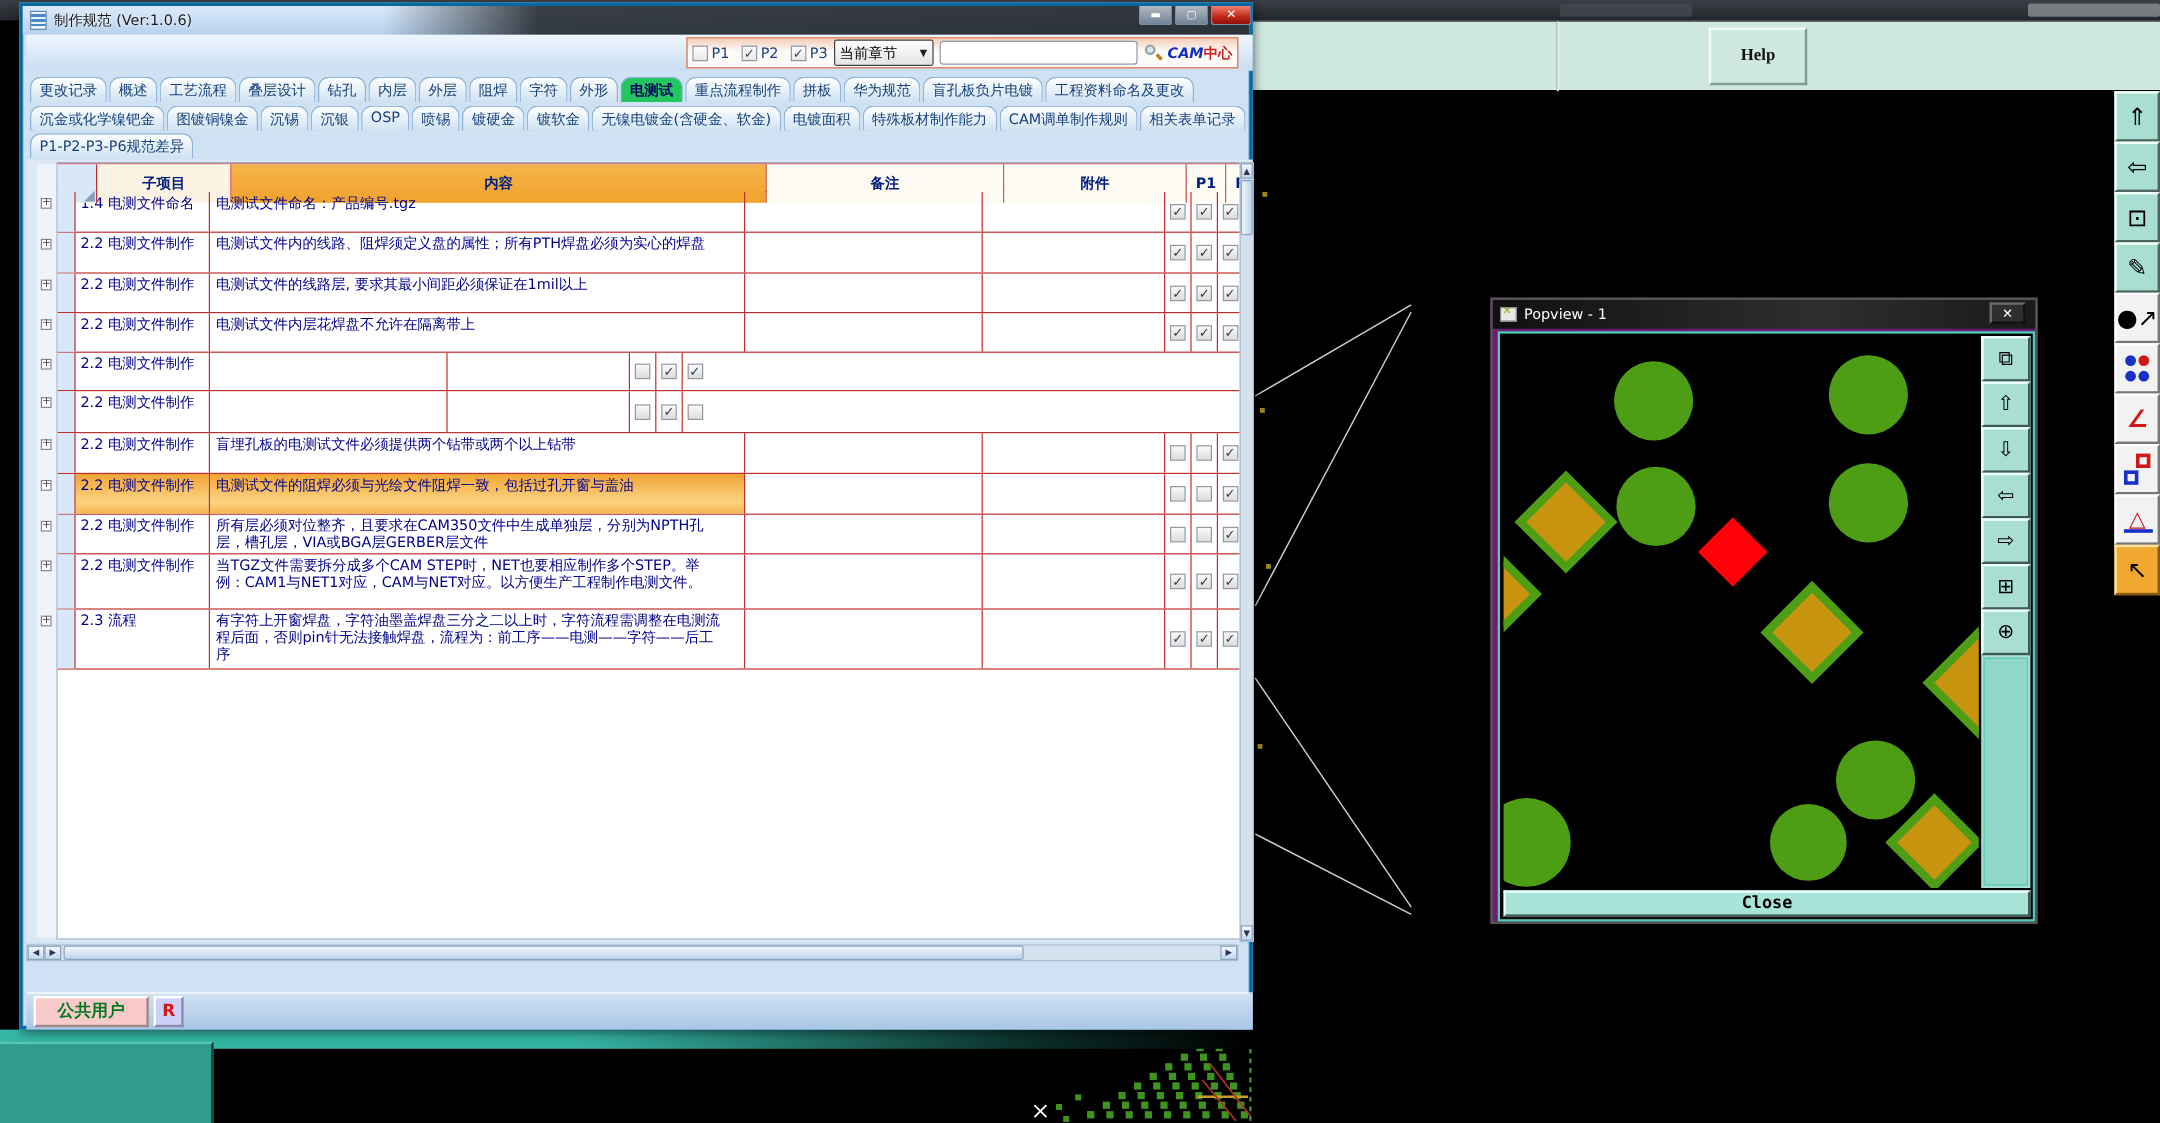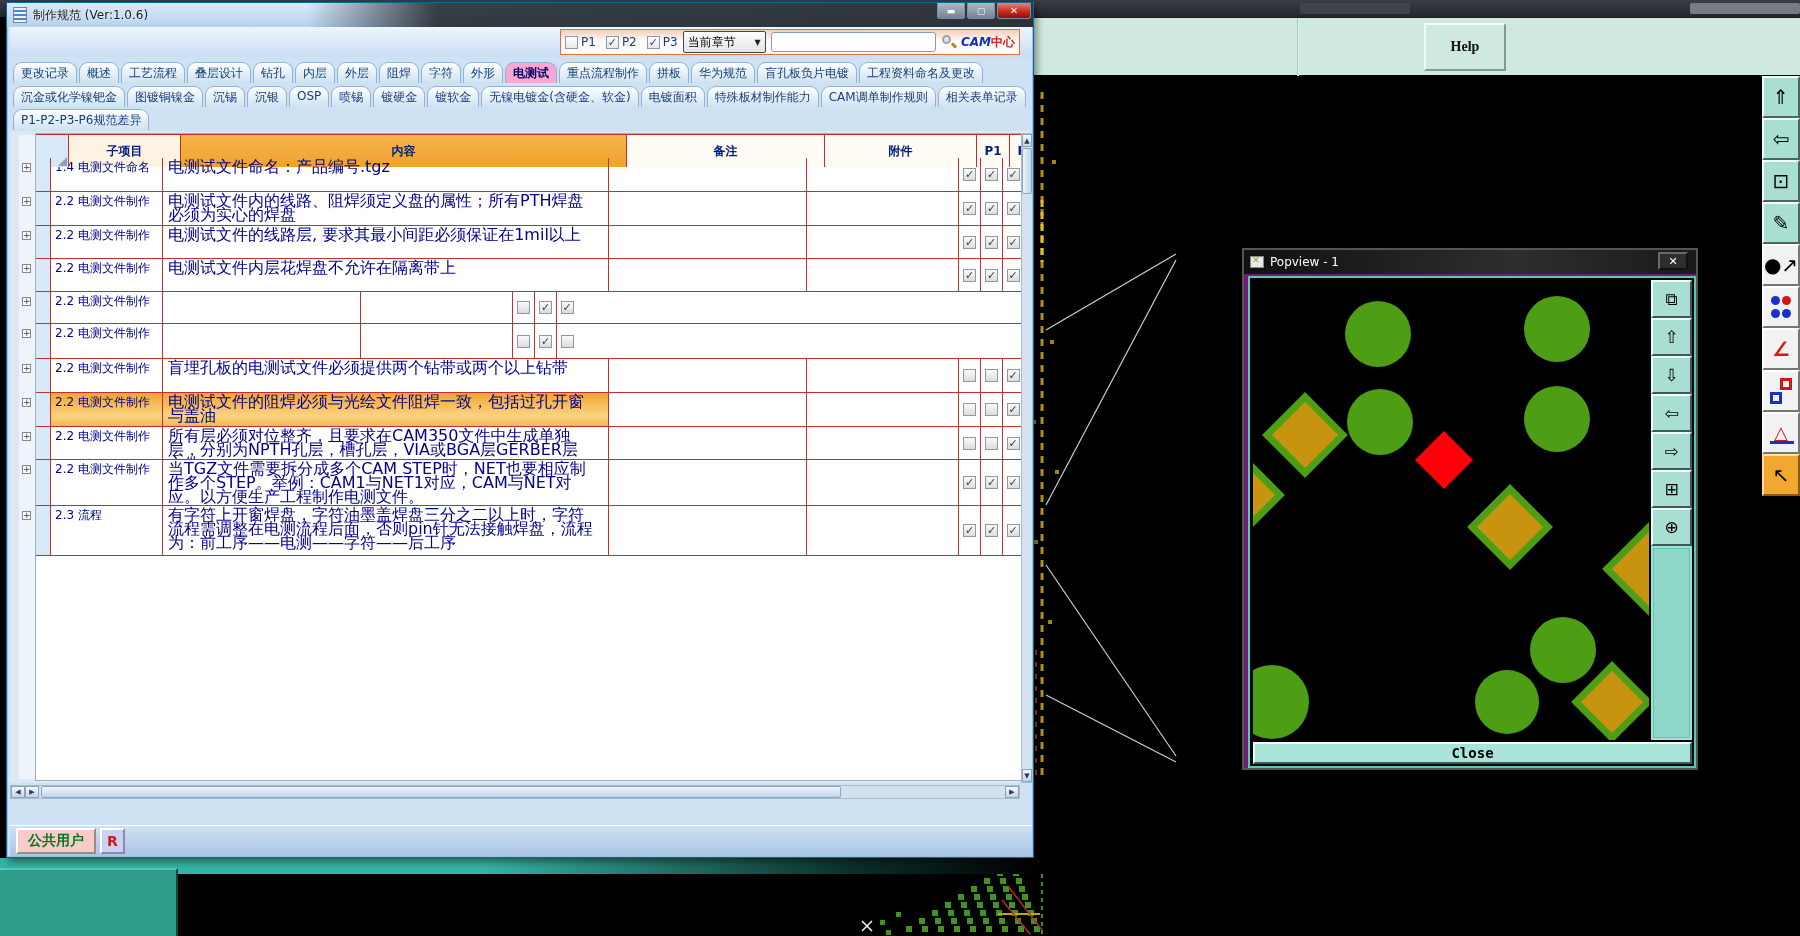--- a/index.html
+++ b/index.html
@@ -57,22 +57,22 @@
   .hl-tri { color:#d01818; font-size:18px; line-height:12px; }
   .hl-base { position:absolute; left:6px; bottom:8px; width:24px; height:3px; background:#1830c8; }
 
   
   .bottom-teal-strip { left:0; top:858px; width:1045px; height:16px; z-index:2;
     background:linear-gradient(90deg,#35b4a4 0,#35b4a4 480px,#0b2e29 860px,#000 1045px); }
   .bottom-teal-rect { left:0; top:868px; width:178px; height:68px; background:#2f9c8c;
     border-top:2px solid #57c9b9; border-right:2px solid #11453d; z-index:2; }
 
   
-  #spec-window { left:6px; top:2px; width:1028px; height:856px; z-index:5;
-    background:#cfe2f4; border:1px solid #0369a1; box-shadow:0 0 0 1px #9cc0e0 inset, 2px 3px 8px rgba(0,0,0,.5); }
+  #spec-window { left:16px; top:2px; width:1028px; height:856px; z-index:5;
+    background:#cfe2f4; border:3px solid #0369a1; box-shadow:0 0 0 1px #9cc0e0 inset, 2px 3px 8px rgba(0,0,0,.5); }
   #spec-titlebar { position:absolute; left:0; top:0; width:100%; height:24px;
     background:linear-gradient(#dceafc,#b6d2ec); }
   #spec-titlebar .glass { position:absolute; inset:0;
     background:linear-gradient(90deg,rgba(0,0,0,0) 300px,rgba(12,14,18,.78) 430px,rgba(12,14,18,.82) 100%); }
   .spec-icon { position:absolute; left:6px; top:4px; width:14px; height:16px; background:#fff;
     border:1px solid #6a8ab0;
     background:repeating-linear-gradient(#eaf2fc 0 2px,#4a86c8 2px 4px); }
   #spec-title { position:absolute; left:26px; top:4px; font-size:12px; color:#1a1a1a; text-shadow:0 0 3px #fff; }
   .win-btn { position:absolute; top:0; height:16px; border:1px solid #7a90a8; border-top:none;
     border-radius:0 0 3px 3px; background:linear-gradient(rgba(230,240,250,.7),rgba(160,185,210,.6));
@@ -104,34 +104,34 @@
   .cam-logo { width:54px; text-align:center; white-space:nowrap; font-weight:bold; font-size:12px; }
   .cam-logo .cam { color:#1030c0; font-style:italic; }
   .cam-logo .center { color:#d02020; }
 
   
   .tab-row { position:absolute; left:3px; width:1022px; display:flex; align-items:flex-end; padding-left:3px; }
   #tabs1 { top:56px; height:24px; } #tabs2 { top:81px; height:23px; } #tabs3 { top:105px; height:22px; }
   .tab { height:21px; padding:2px 7px 0 7px; margin-right:2px; white-space:nowrap;
     background:linear-gradient(#fdfefe,#cfe2f2); border:1px solid #8fb2d6; border-bottom:none;
     border-radius:9px 9px 0 0; font-size:12px; color:#16407c; }
-  .tab.active { background:#f9a8d4; font-weight:bold; color:#000060; position:relative; z-index:1; }
+  .tab.active { background:#22c55e; font-weight:bold; color:#000060; position:relative; z-index:1; }
 
   
   #table-zone { position:absolute; left:3px; top:128px; width:1022px; height:652px; background:#dce8f4; }
   #gutter-col { position:absolute; left:9px; top:4px; width:16px; height:644px; background:#eef4fa; }
   .expander { position:absolute; left:3px; width:9px; height:9px; border:1px solid #808890; background:#fff;
     font-size:9px; line-height:7px; text-align:center; color:#404040; }
   #grid { position:absolute; left:25px; top:2px; width:988px; height:648px; background:#fff;
     border:1px solid #9ab0c8; overflow:hidden; }
   .trow { display:flex; width:987px; border-bottom:1px solid #c03030; }
   .tcell { border-right:1px solid #c03030; overflow:hidden; }
   .c-sel { width:15px; background:#d8e8f8; flex:none; position:relative; }
   .c-item { width:112px; flex:none; font-size:12px; color:#00008b; padding:2px 2px 0 4px; line-height:14px; }
-  .c-cont { width:446px; flex:none; font-size:16px; color:#00008b; padding:2px 15px 0 5px; line-height:14px; }
+  .c-cont { width:446px; flex:none; font-size:12px; color:#00008b; padding:2px 15px 0 5px; line-height:14px; }
   .c-note { width:198px; flex:none; } .c-att { width:152px; flex:none; }
   .c-p { width:22px; flex:none; display:flex; align-items:center; justify-content:center; }
   .c-p3 { width:20px; border-right:none; }
   #thead .tcell { font-size:12px; font-weight:bold; color:#002080; text-align:center;
     display:flex; align-items:center; justify-content:center; padding:16px; }
   #thead { height:24px; border-top:1px solid #c03030; }
   #thead .c-item { background:#fdf3e3; }
   #thead .c-cont { background:linear-gradient(#f6b44a,#f0a22c); }
   #thead .c-note, #thead .c-att, #thead .c-p { background:#fefbf4; }
   #thead .c-sel::after { content:""; position:absolute; right:1px; bottom:1px;
@@ -152,21 +152,21 @@
     border:1px solid #a8bccc; display:flex; align-items:center; }
   .hs-btn { width:14px; height:12px; background:linear-gradient(#f4f8fc,#c2d6ea); border:1px solid #8aa4c0;
     font-size:7px; text-align:center; line-height:11px; color:#335; flex:none; }
   .hs-thumb { height:12px; width:800px; margin-left:2px; background:linear-gradient(#f0f6fc,#bcd4ec);
     border:1px solid #8aa4c0; border-radius:2px; flex:none; }
   .hs-spacer { flex:1; }
 
   
   #spec-footer { position:absolute; left:3px; top:822px; width:1022px; height:31px;
     background:linear-gradient(#cfe0f2,#a9c6e6); border-top:1px solid #ffffff; display:flex; align-items:center; }
-  .user-btn { margin-left:6px; width:80px; height:26px; background:#f8caca;
+  .user-btn { margin-left:6px; width:96px; height:26px; background:#f8caca;
     border:2px solid; border-color:#fff #9a8a8a #9a8a8a #fff;
     color:#007820; font-weight:bold; font-size:14px; display:flex; align-items:center; justify-content:center; }
   .r-btn { margin-left:4px; width:25px; height:26px; background:#ccd0f6;
     border:2px solid; border-color:#fff #8a8aaa #8a8aaa #fff;
     color:#d01818; font-weight:bold; font-size:14px; display:flex; align-items:center; justify-content:center; }
 
   
   #popview { left:1242px; top:248px; width:456px; height:522px; z-index:6;
     background:#701a75; border:2px solid #555; box-shadow:3px 4px 10px rgba(0,0,0,.8); }
   #pv-titlebar { position:absolute; left:0; top:0; width:100%; height:24px;

